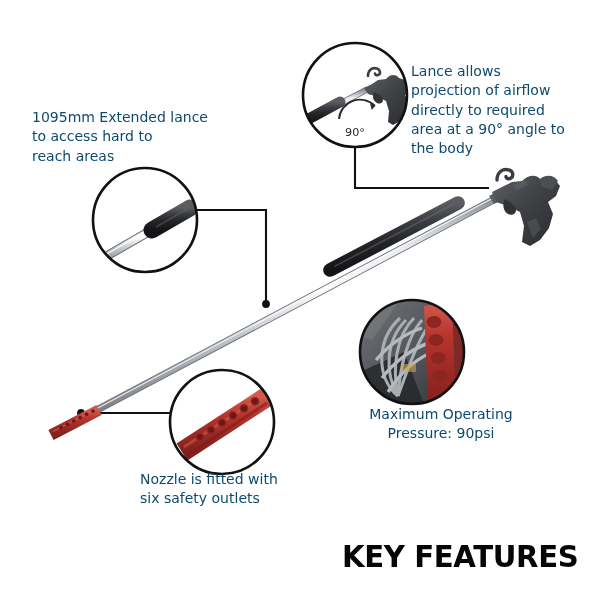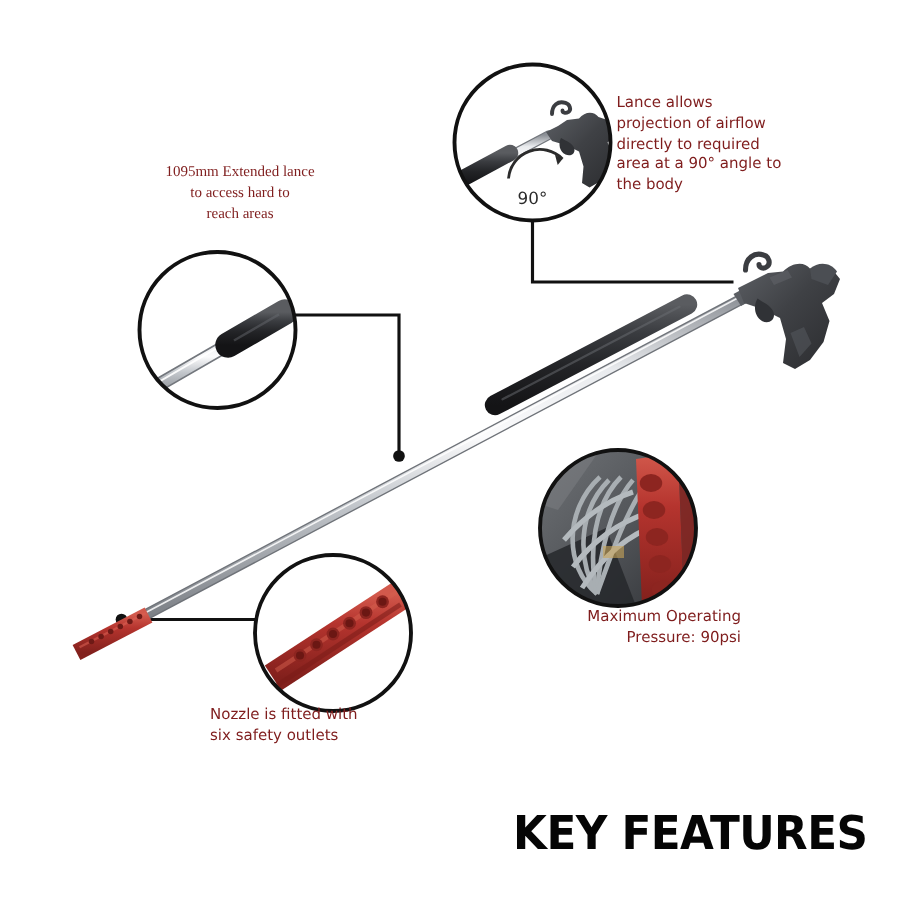--- a/index.html
+++ b/index.html
@@ -10,50 +10,49 @@
   #infographic {
     position: relative;
     width: 600px;
     height: 600px;
     background: #ffffff;
     overflow: hidden;
     font-family: "DejaVu Sans", sans-serif;
   }
   .callout-text {
     position: absolute;
-    color: #7f1d1d;
-    font-size: 10px;
+    color: #0c4a6e;
+    font-size: 14px;
     line-height: 1.38;
     white-space: pre-line;
     font-family: "DejaVu Sans", sans-serif;
   }
   #text-lance-length {
-    left: 48px;
+    left: 32px;
     top: 108px;
     width: 224px;
-    text-align: center;
-    font-family: Liberation Serif, serif;
+    text-align: left;
   }
   #text-airflow-angle {
     left: 411px;
     top: 62px;
     width: 170px;
     text-align: left;
   }
   #text-nozzle-outlets {
     left: 140px;
     top: 470px;
     width: 182px;
     text-align: left;
   }
   #text-max-pressure {
-    left: 316px;
+    left: 352px;
     top: 405px;
     width: 178px;
-    text-align: right;
+    text-align: center;
   }
   #key-features-title {
     position: absolute;
     right: 22px;
     bottom: 26px;
     font-family: "DejaVu Sans", sans-serif;
     font-weight: bold;
     font-size: 31px;
     letter-spacing: -0.4px;
     color: #050505;

